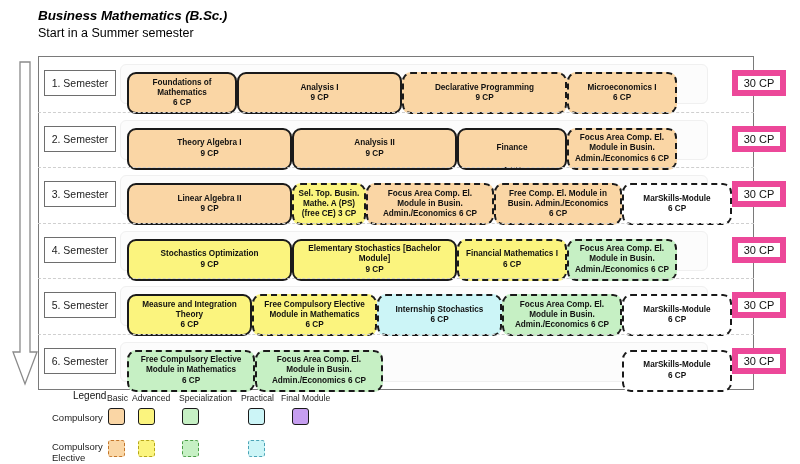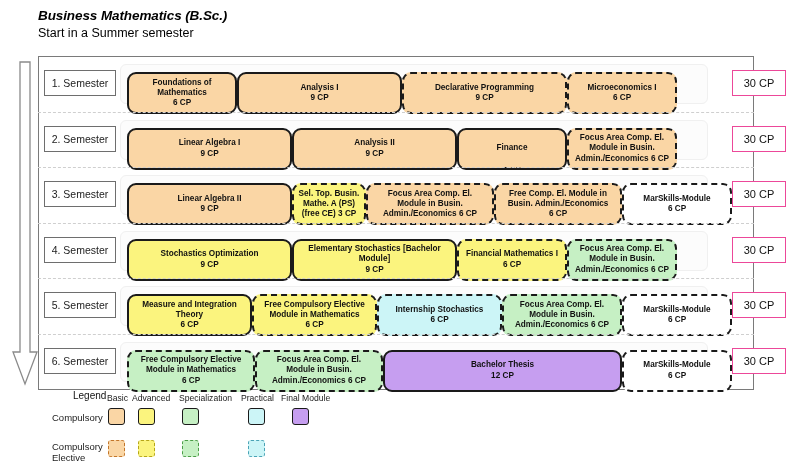--- a/index.html
+++ b/index.html
@@ -98,21 +98,21 @@
     border: 1px solid #f0f0f0;
     border-radius: 6px;
     box-sizing: border-box;
   }
   .cp-box {
     position: absolute;
     left: 694px;
     top: 14px;
     width: 54px;
     height: 26px;
-    border: 1px solid #ec4899;
+    border: 6px solid #ec4899;
     background: #fff;
     font-size: 11px;
     color: #111;
     display: flex;
     align-items: center;
     justify-content: center;
     box-sizing: border-box;
     z-index: 5;
   }
 
@@ -225,21 +225,21 @@
           <span class="l">6 CP</span>
         </div>
       </div>
       <div class="cp-box">30 CP</div>
     </div>
     <div class="sem-row" style="left: 38px; top: 111.5px;">
       <div class="row-sep" style="top: 0px;"></div>
       <div class="sem-label">2. Semester</div>
       <div class="track">
         <div class="mod solid c-basic" title="Linear Algebra I 9 CP" style="left: 6px; width: 165px;">
-          <span class="l">Linear Algebra I</span>
+          <span class="l">Theory Algebra I</span>
           <span class="l">9 CP</span>
         </div>
         <div class="mod solid c-basic" title="Analysis II 9 CP" style="left: 171px; width: 165px;">
           <span class="l">Analysis II</span>
           <span class="l">9 CP</span>
         </div>
         <div class="mod solid c-basic" title="Decision Theory and Finance 6 CP" style="left: 336px; width: 110px; gap: 12px;">
           <span class="l">Decision Theory and</span>
           <span class="l">Finance</span>
           <span class="l">6 CP</span>
@@ -343,24 +343,20 @@
       <div class="track">
         <div class="mod dashed c-spec" title="Free Compulsory Elective Module in Mathematics 6 CP" style="left: 6px; width: 128px;">
           <span class="l">Free Compulsory Elective</span>
           <span class="l">Module in Mathematics</span>
           <span class="l">6 CP</span>
         </div>
         <div class="mod dashed c-spec" title="Focus Area Comp. El. Module in Busin. Admin./Economics 6 CP" style="left: 134px; width: 128px;">
           <span class="l">Focus Area Comp. El.</span>
           <span class="l">Module in Busin.</span>
           <span class="l">Admin./Economics 6 CP</span>
-        </div>
-        <div class="mod solid c-final" title="Bachelor Thesis 12 CP" style="left: 262px; width: 239px;">
-          <span class="l">Bachelor Thesis</span>
-          <span class="l">12 CP</span>
         </div>
         <div class="mod dashed c-white" title="MarSkills-Module 6 CP" style="left: 501px; width: 110px;">
           <span class="l">MarSkills-Module</span>
           <span class="l">6 CP</span>
         </div>
       </div>
       <div class="cp-box">30 CP</div>
     </div>
   </div>
 

